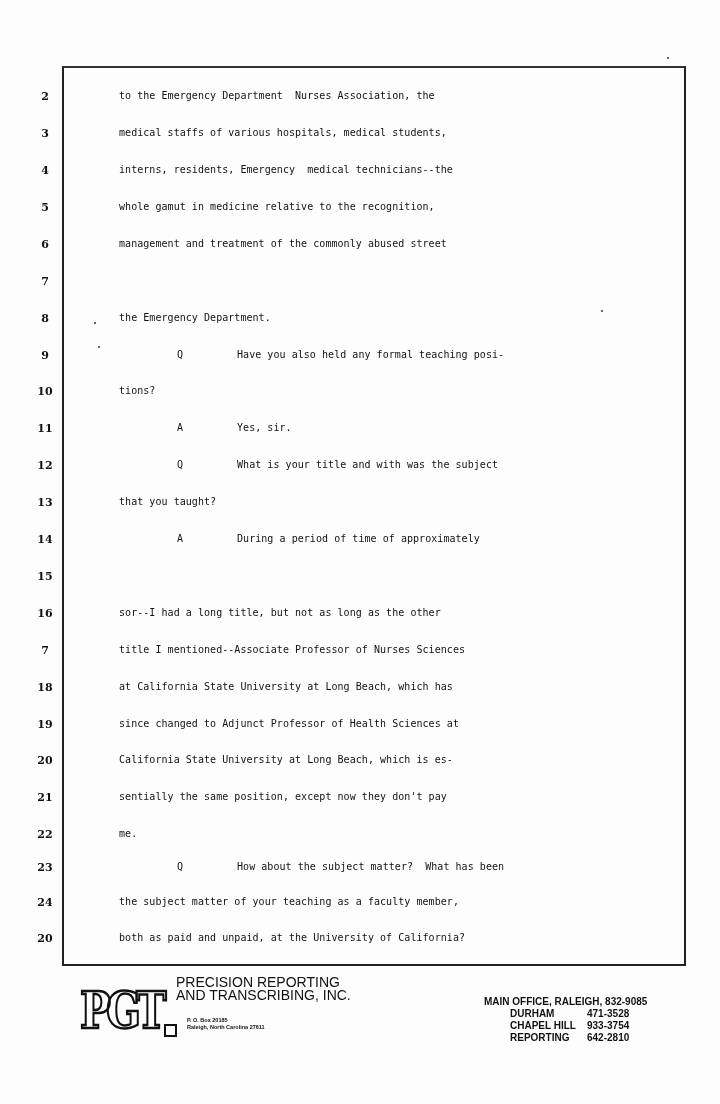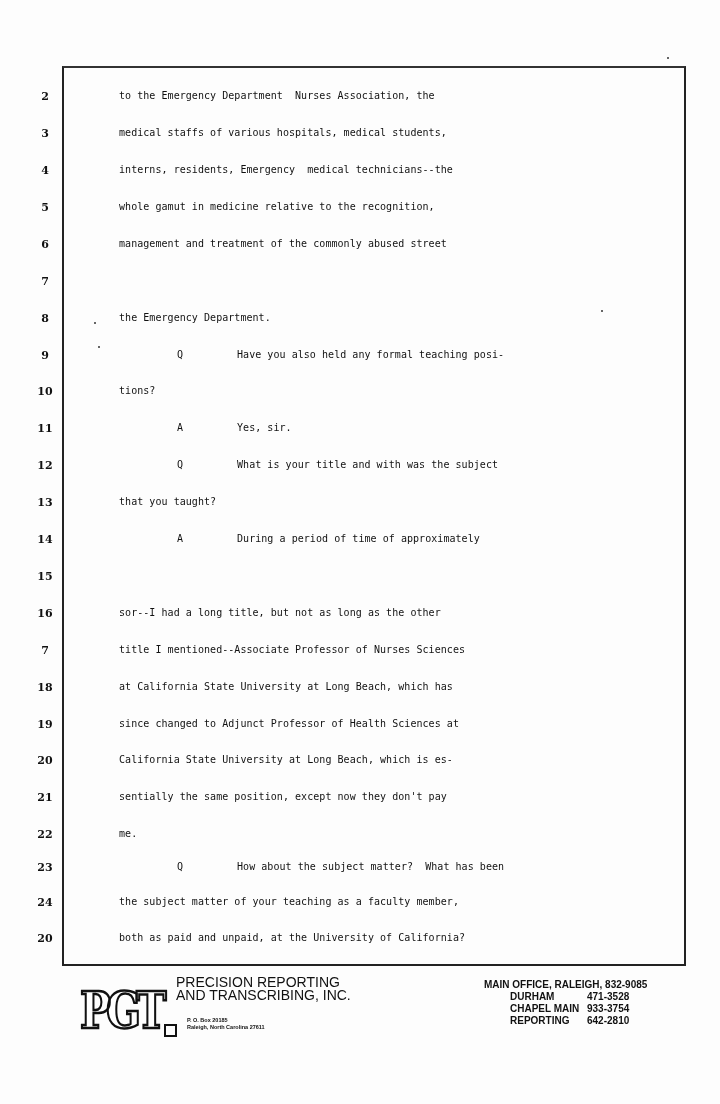--- a/index.html
+++ b/index.html
@@ -27,21 +27,21 @@
     position: absolute; left: 80px; top: 14px; width: 86px; height: 62px;
     font-family: "DejaVu Serif", "Liberation Serif", serif; font-weight: bold; font-size: 50px; line-height: 62px;
     letter-spacing: -6px; color: #fff;
     -webkit-text-stroke: 2.5px #111; transform: scaleX(0.82); transform-origin: left center;
   }
   .logo-box { position: absolute; left: 164px; top: 58px; width: 9px; height: 9px; border: 2px solid #111; }
   .company {
     position: absolute; left: 176px; top: 10px; font-family: "Liberation Sans", sans-serif; font-size: 14px; line-height: 13px; color: #111;
   }
   .pobox { position: absolute; left: 187px; top: 51px; font-family: "Liberation Sans", sans-serif; font-size: 5.5px; line-height: 7px; font-weight: bold; }
-  .offices { position: absolute; left: 484px; top: 13px; font-family: "Liberation Sans", sans-serif; font-size: 10px; line-height: 12px; font-weight: bold; }
+  .offices { position: absolute; left: 484px; top: 30px; font-family: "Liberation Sans", sans-serif; font-size: 10px; line-height: 12px; font-weight: bold; }
   .offices .row { position: relative; height: 12px; }
   .offices .city { position: absolute; left: 26px; }
   .offices .phone { position: absolute; left: 103px; }
   .speck { position: absolute; width: 2px; height: 2px; background: #333; border-radius: 1px; }
 </style>
 </head>
 <body>
 
 <div class="frame"></div>
 
@@ -159,21 +159,21 @@
     <div>P. O. Box 20185</div>
     <div>Raleigh, North Carolina 27611</div>
   </div>
   <div class="offices">
     <div>MAIN OFFICE, RALEIGH, 832-9085</div>
     <div class="row">
         <span class="city">DURHAM</span>
         <span class="phone">471-3528</span>
       </div>
     <div class="row">
-        <span class="city">CHAPEL MAIN</span>
+        <span class="city">CHAPEL HILL</span>
         <span class="phone">933-3754</span>
       </div>
     <div class="row">
         <span class="city">REPORTING</span>
         <span class="phone">642-2810</span>
       </div>
   </div>
 </div>
 
 </body></html>

